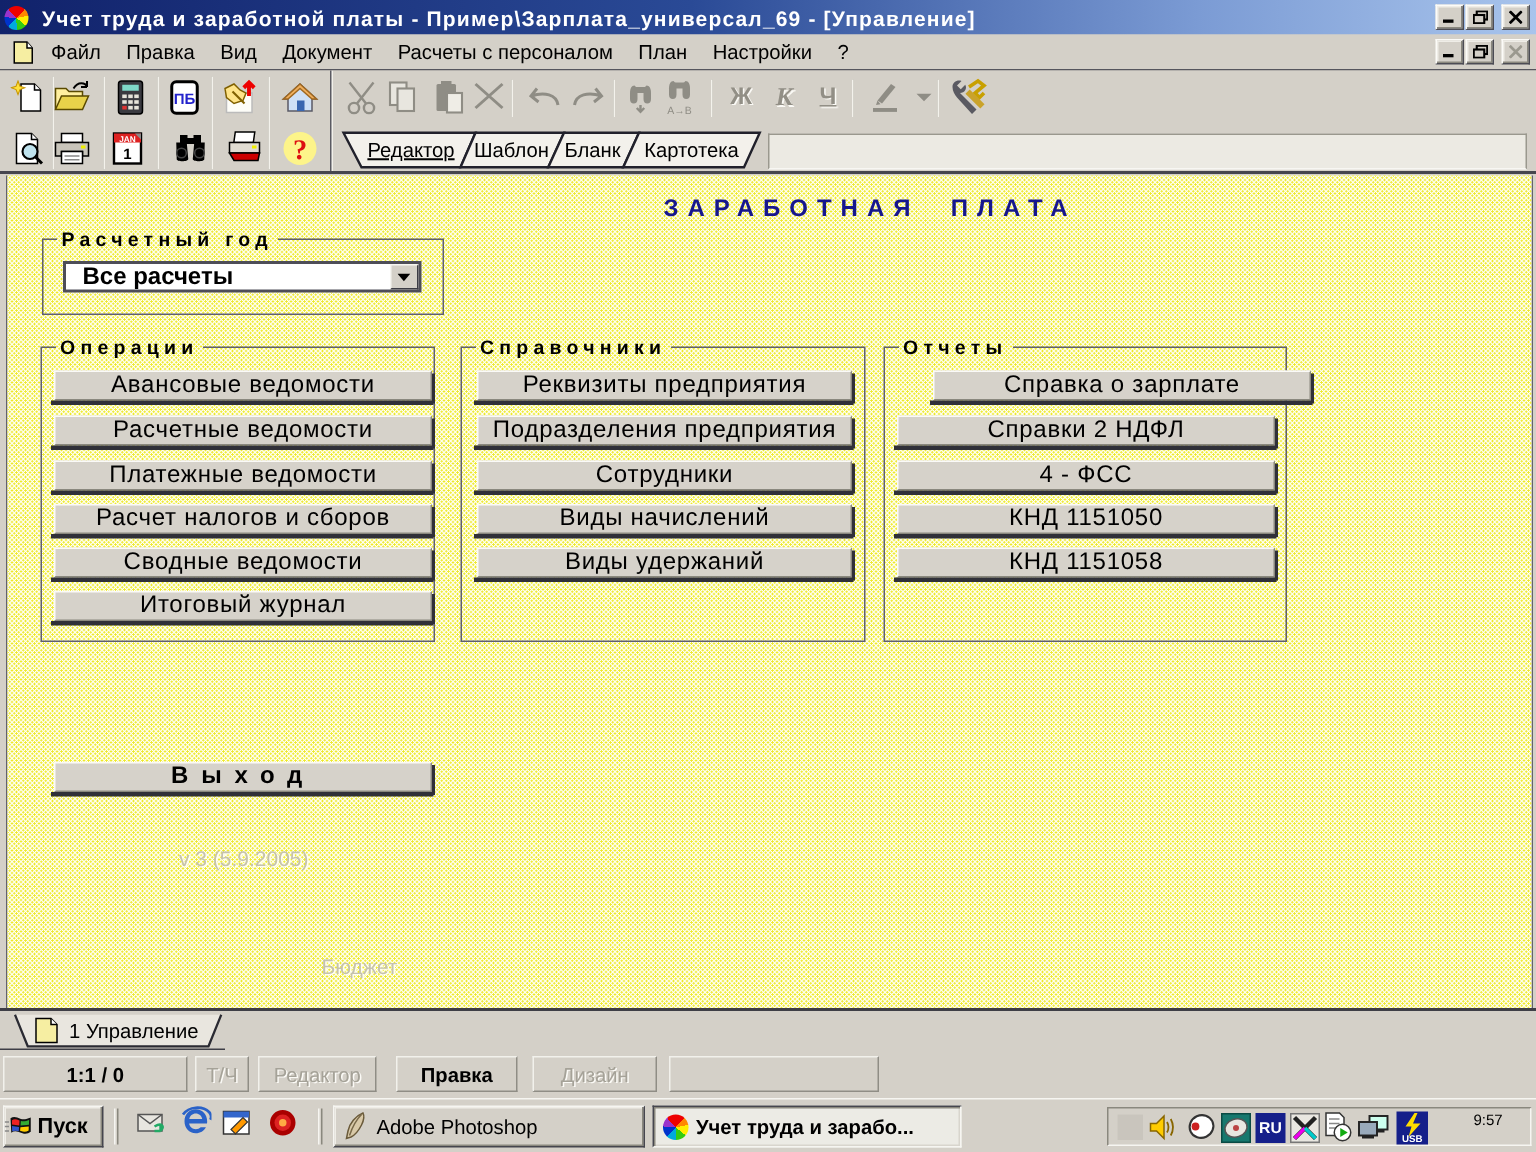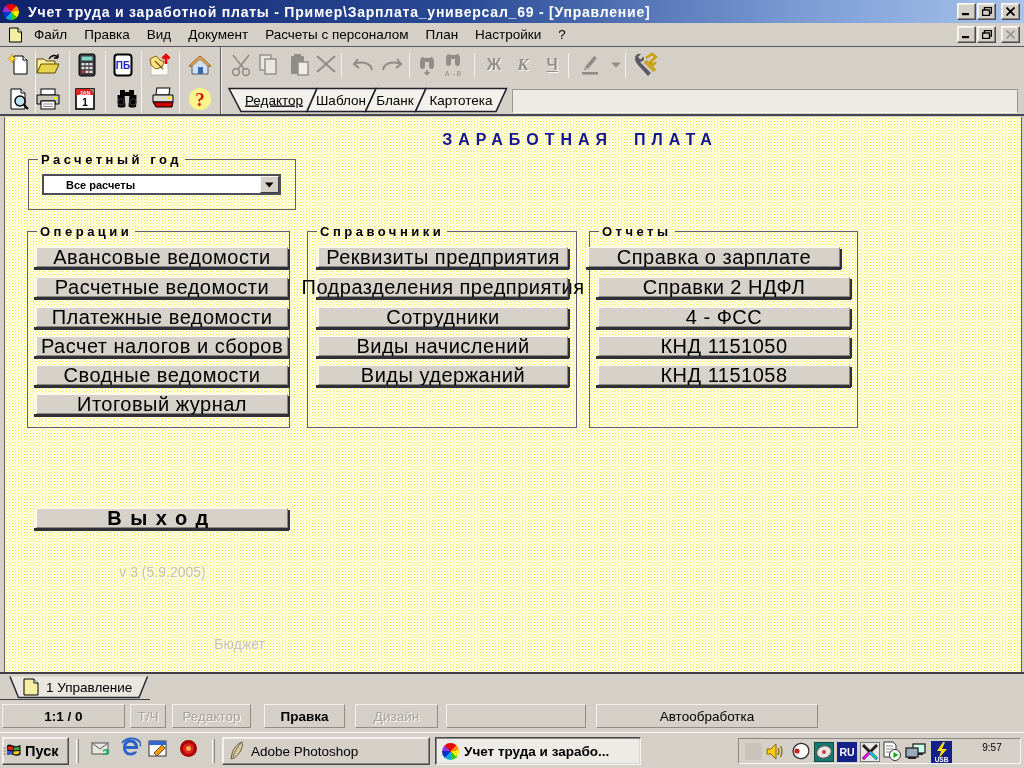--- a/index.html
+++ b/index.html
@@ -22,25 +22,25 @@
 
 #tabstrip{left:224px;top:40px}
 #rstrip{left:512px;top:42px;width:506px;height:24px;background:#eceae3;border:1px solid #9a988e;border-bottom-color:#f8f7f3}
 
 #client{left:5px;top:117px;width:1016px;height:555px;background-color:#fffefa;background-image:radial-gradient(circle,#eeea28 0 29%,rgba(255,255,255,0) 36%),radial-gradient(circle,#eeea28 0 29%,rgba(255,255,255,0) 36%);background-size:3px 3px;background-position:0 0,1.5px 1.5px}
 #lborder{left:0;top:117px;width:5px;height:555px;background:#d4d0c8;border-right:1px solid #62626e}
 #rborder{left:1021px;top:117px;width:3px;height:555px;background:#d4d0c8;border-left:1px solid #62626e}
 #heading{left:300px;top:131px;width:560px;text-align:center;font-size:16px;font-weight:bold;letter-spacing:6px;color:#16168e}
 fieldset{position:absolute;border:1px solid #5e5e72;padding:0}
 legend{font-size:13px;font-weight:bold;letter-spacing:3.5px;padding:0 3px;margin-left:9px;color:#000;white-space:nowrap}
-.btn3d{position:absolute;background:#d6d2ca;border:1px solid #8a887e;border-top-color:#fbfaf7;border-left-color:#fbfaf7;display:flex;align-items:center;justify-content:center;font-size:20px;letter-spacing:.5px;color:#000;white-space:nowrap}
+.btn3d{position:absolute;background:#d6d2ca;border:1px solid #8a887e;border-top-color:#fbfaf7;border-left-color:#fbfaf7;display:flex;align-items:center;justify-content:center;font-size:16px;letter-spacing:.5px;color:#000;white-space:nowrap}
 .btn3d::after{content:"";position:absolute;left:-3px;right:-2px;bottom:-4px;height:3px;background:#303038}
 .btn3d::before{content:"";position:absolute;top:1px;bottom:-3px;right:-3px;width:2px;background:#303038}
 #combo{left:42px;top:174px;width:239px;height:21px;background:#fff;border:2px solid #4e4e58;display:flex;align-items:center}
-#combo .ctxt{font-size:11px;font-weight:bold;padding-left:22px}
+#combo .ctxt{font-size:16px;font-weight:bold;padding-left:11px}
 #cbtn{position:absolute;right:0;top:0;width:19px;height:17px;background:#d4d0c8;border:1px solid;border-color:#f6f5f1 #3c3c44 #3c3c44 #f6f5f1;display:flex;align-items:center;justify-content:center}
 .faint{color:#c5c2ae;font-size:14px;text-shadow:1px 1px 0 #fffef2}
 
 #ybottom{left:0;top:672px;width:1024px;height:2px;background:#3e3e46}
 #sheetbar{left:0;top:674px;width:1024px;height:26px;background:#d4d0c8}
 #statusbar{left:0;top:701px;width:1024px;height:31px;background:#d4d0c8}
 .scell{position:absolute;top:3px;height:24px;background:#d4d0c8;border:1px solid;border-color:#f2f1ec #8f8d85 #8f8d85 #f2f1ec;display:flex;align-items:center;justify-content:center;font-size:13.5px}
 
 #taskbar{left:0;top:732px;width:1024px;height:36px;background:#d4d0c8;border-top:1px solid #f6f5f1}
 .task{position:absolute;top:4px;height:28px;background:#d4d0c8;border:1px solid;border-color:#f6f5f1 #46464e #46464e #f6f5f1;box-shadow:inset -1px -1px 0 #8a887e,inset 1px 1px 0 #efede7;display:flex;align-items:center;font-size:13.5px;white-space:nowrap;overflow:hidden}
@@ -339,21 +339,21 @@
 <div class="btn3d" style="left:36px;top:277px;width:252px;height:20px">Расчетные ведомости</div>
 <div class="btn3d" style="left:36px;top:307px;width:252px;height:20px">Платежные ведомости</div>
 <div class="btn3d" style="left:36px;top:336px;width:252px;height:20px">Расчет налогов и сборов</div>
 <div class="btn3d" style="left:36px;top:365px;width:252px;height:20px">Сводные ведомости</div>
 <div class="btn3d" style="left:36px;top:394px;width:252px;height:20px">Итоговый журнал</div>
 <div class="btn3d" style="left:318px;top:247px;width:250px;height:20px">Реквизиты предприятия</div>
 <div class="btn3d" style="left:318px;top:277px;width:250px;height:20px">Подразделения предприятия</div>
 <div class="btn3d" style="left:318px;top:307px;width:250px;height:20px">Сотрудники</div>
 <div class="btn3d" style="left:318px;top:336px;width:250px;height:20px">Виды начислений</div>
 <div class="btn3d" style="left:318px;top:365px;width:250px;height:20px">Виды удержаний</div>
-<div class="btn3d" style="left:588px;top:247px;width:252px;height:20px">Справка о зарплате</div>
+<div class="btn3d" style="left:622px;top:247px;width:252px;height:20px">Справка о зарплате</div>
 <div class="btn3d" style="left:598px;top:277px;width:252px;height:20px">Справки 2 НДФЛ</div>
 <div class="btn3d" style="left:598px;top:307px;width:252px;height:20px">4 - ФСС</div>
 <div class="btn3d" style="left:598px;top:336px;width:252px;height:20px">КНД 1151050</div>
 <div class="btn3d" style="left:598px;top:365px;width:252px;height:20px">КНД 1151058</div>
 <div class="btn3d" style="left:36px;top:508px;width:252px;height:20px;font-weight:bold;letter-spacing:8.5px">Выход</div>
 <div class="ab faint" style="left:60px;top:564px;width:205px;text-align:center">v 3 (5.9.2005)</div>
 <div class="ab faint" style="left:60px;top:636px;width:205px;text-align:right">Бюджет</div>
 <div class="ab" id="ybottom"></div>
 <div class="ab" id="sheetbar">
   <svg class="ab" style="left:0;top:0" width="300" height="26" viewBox="0 0 300 26">
@@ -364,21 +364,20 @@
   </svg>
   <div class="ab" style="left:0;top:25px;width:150px;height:1px;background:#3e3e46"></div>
 </div>
 <div class="ab" id="statusbar">
   <div class="scell" style="left:2px;width:123px;font-weight:bold">1:1 / 0</div>
   <div class="scell dis" style="left:130px;width:36px">Т/Ч</div>
   <div class="scell dis" style="left:172px;width:79px">Редактор</div>
   <div class="scell" style="left:264px;width:81px;font-weight:bold">Правка</div>
   <div class="scell dis" style="left:355px;width:83px">Дизайн</div>
   <div class="scell" style="left:446px;width:140px"></div>
-  <div class="scell" style="left:596px;width:222px">Автообработка</div>
 </div>
 <div class="ab" id="taskbar">
   <div class="task" style="left:2px;width:67px;justify-content:flex-start;font-weight:bold;font-size:14.5px">
     <svg width="19" height="16" viewBox="0 0 19 16" style="margin-right:3px">
         <path d="M0 5 H3 M0 8 H3 M0 11 H3" stroke="#888" stroke-width="1"></path>
         <path d="M4 2.5 Q6 1 8.5 2 L10.5 2.8 Q12.5 3.5 14.5 3 L17.5 2 L17.5 11.5 Q15 13.5 12 12.5 L9 11.5 Q6.5 10.7 4.5 12.2 Z" fill="#111"></path>
         <path d="M5 3.8 Q6.5 2.8 8.3 3.4 L10 4 L9.8 7.3 L5 6.6 Z" fill="#e22"></path>
         <path d="M10.9 4.3 Q12.7 4.8 14.4 4.3 L16.4 3.7 L16.3 6.9 L10.7 7.4 Z" fill="#3a3"></path>
         <path d="M5 7.7 L9.7 8.4 L9.5 11.2 Q7.3 10.5 5.1 11.2 Z" fill="#35c"></path>
         <path d="M10.6 8.5 L16.2 8 L16.1 10.6 Q13.8 12 11 11 L10.4 10.8 Z" fill="#fc0"></path>

